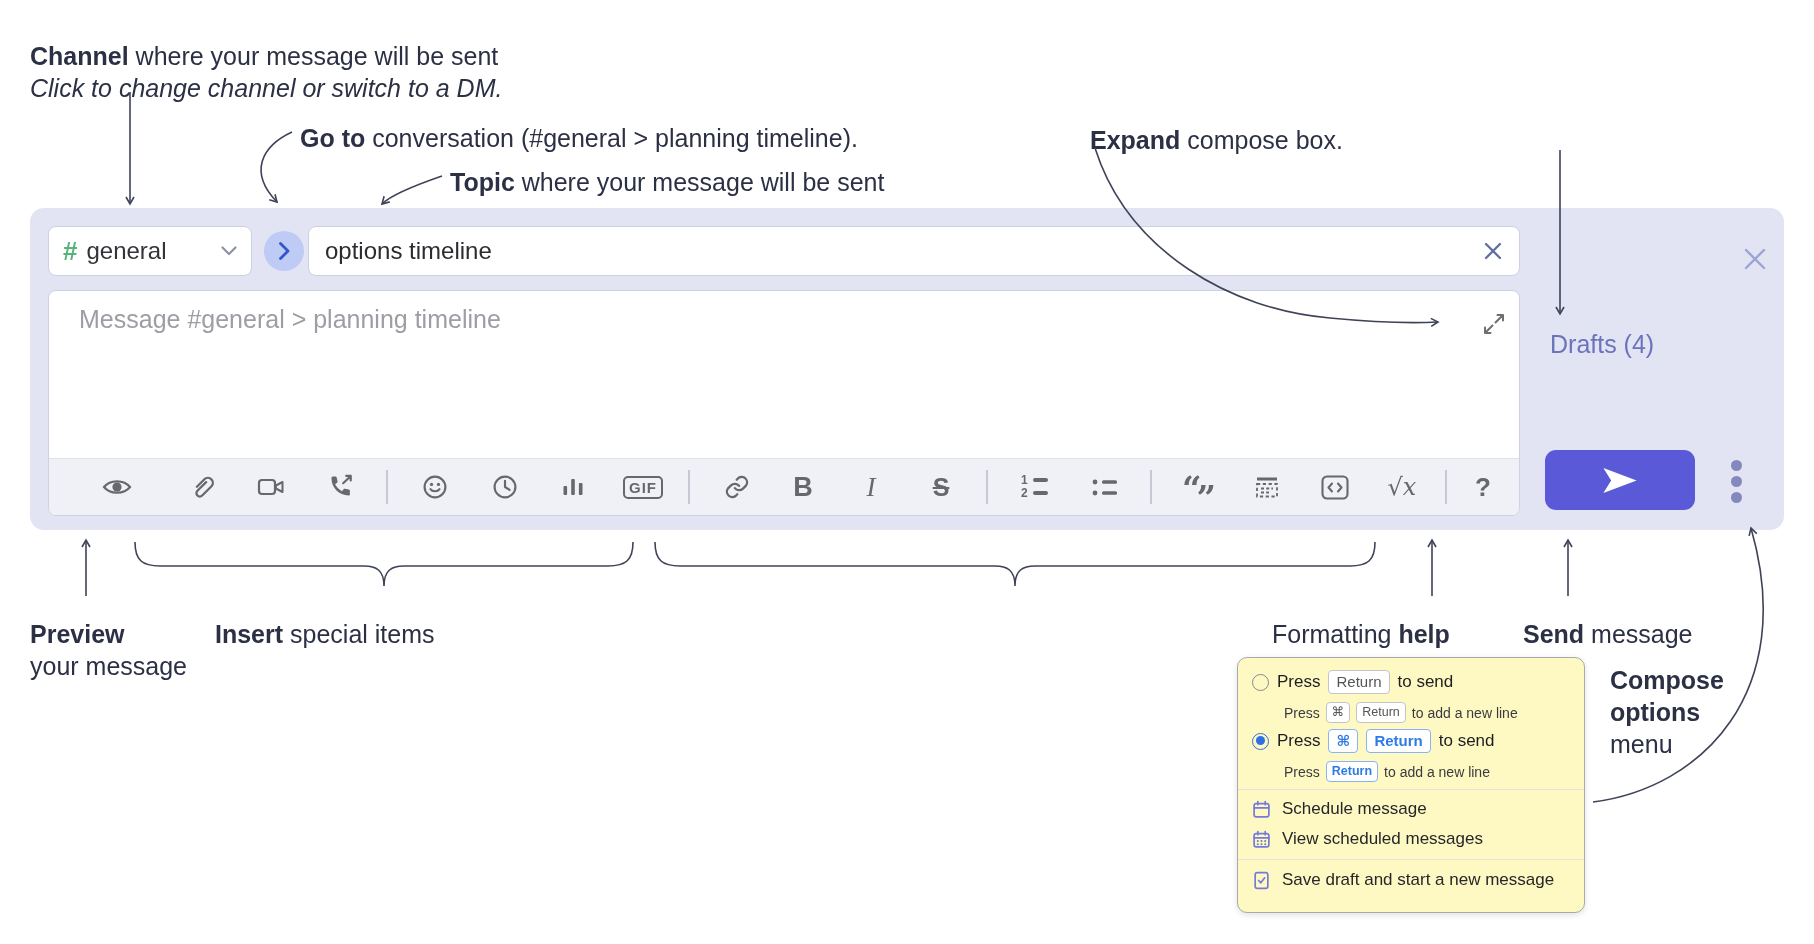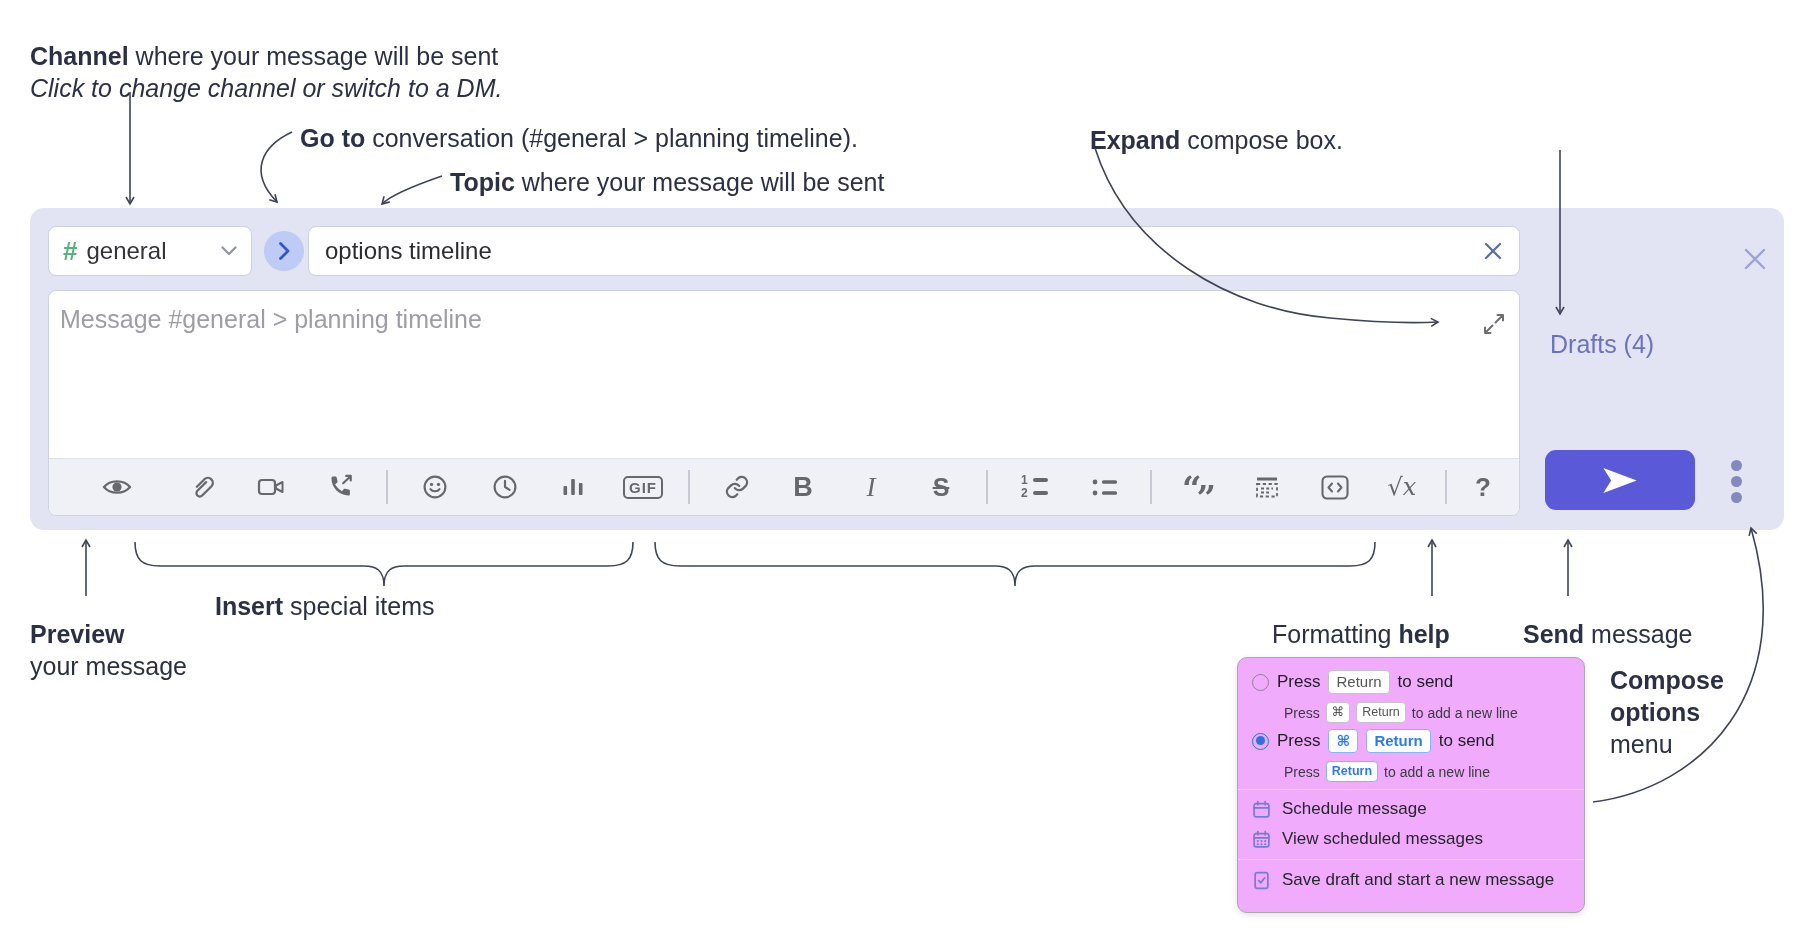--- a/index.html
+++ b/index.html
@@ -14,21 +14,21 @@
            background:#e2e4f3;border-radius:14px;}
   .whitebox{position:absolute;background:#fff;border:1px solid #cdd1e0;border-radius:8px;box-sizing:border-box;}
   .chan-select{left:18px;top:18px;width:204px;height:50px;display:flex;align-items:center;padding:0 14px;cursor:pointer;}
   .chan-hash{color:#58b27c;font-weight:700;font-size:26px;margin-right:9px;}
   .chan-label{font-size:24px;color:#33343a;flex:1;}
   .goto-btn{position:absolute;left:234px;top:23px;width:40px;height:40px;border-radius:50%;
             background:#bdcbf5;display:flex;align-items:center;justify-content:center;cursor:pointer;}
   .topic-input{left:278px;top:18px;width:1212px;height:50px;display:flex;align-items:center;padding:0 16px;}
   .topic-value{font-size:24px;color:#2c2c30;flex:1;}
   .msg-box{left:18px;top:82px;width:1472px;height:226px;padding:0;}
-  .placeholder{position:absolute;left:11px;top:14px;font-size:25px;color:#9d9da4;}
+  .placeholder{position:absolute;left:30px;top:14px;font-size:25px;color:#9d9da4;}
   .expand-btn{position:absolute;right:14px;top:22px;cursor:pointer;}
   .toolbar{position:absolute;left:0;bottom:0;width:100%;height:56px;background:#f0f1f6;
            border-top:1px solid #dfe1ea;border-radius:0 0 7px 7px;}
   .tbtn{position:absolute;top:8px;width:44px;height:40px;display:flex;align-items:center;justify-content:center;
         color:#66686d;cursor:pointer;}
   .tdiv{position:absolute;top:11px;width:2px;height:34px;background:#c6c9d4;}
   .tb-bold{font-size:27px;font-weight:700;color:#66686d;}
   .tb-italic{font-size:27px;font-style:italic;font-family:"Liberation Serif",serif;color:#66686d;}
   .tb-strike{font-size:25px;font-weight:700;text-decoration:line-through;color:#66686d;}
   .tb-math{font-size:24px;font-family:"DejaVu Serif",serif;font-style:italic;color:#66686d;}
@@ -42,21 +42,21 @@
   .ol-ic .l{position:absolute;left:12px;width:15px;height:3.5px;background:#66686d;border-radius:2px;}
   .drafts-link{position:absolute;left:1520px;top:122px;font-size:25px;color:#6b73ba;cursor:pointer;}
   .send-btn{position:absolute;left:1515px;top:242px;width:150px;height:60px;border-radius:11px;
             background:#5a5ad8;display:flex;align-items:center;justify-content:center;cursor:pointer;border:none;}
   .dots-btn{position:absolute;left:1694px;top:250px;width:24px;height:46px;display:flex;flex-direction:column;
             align-items:center;justify-content:center;gap:5px;cursor:pointer;}
   .dots-btn i{width:11px;height:11px;border-radius:50%;background:#8389bd;}
   .close-btn{position:absolute;left:1712px;top:38px;cursor:pointer;}
   .topic-clear{cursor:pointer;display:flex;}
   
-  .popup{position:absolute;left:1237px;top:657px;width:348px;height:256px;background:#f0abfc;
+  .popup{position:absolute;left:1237px;top:657px;width:348px;height:256px;background:#fef9c3;
          border:1.5px solid #a8a8ad;border-radius:10px;box-shadow:0 2px 6px rgba(0,0,0,.12);box-sizing:border-box;}
   .p-row{position:absolute;left:14px;display:flex;align-items:center;gap:8px;font-size:17px;color:#1d1d22;}
   .p-sub{position:absolute;left:46px;display:flex;align-items:center;gap:6px;font-size:14px;color:#3a3a40;}
   .kbd{display:inline-block;border:1px solid #c3c3c8;border-radius:4px;background:#fff;color:#555;
        padding:0 7px;font-size:15px;line-height:22px;}
   .kbd.small{font-size:12.5px;line-height:19px;padding:0 5px;}
   .kbd.blue{border-color:#88b4f2;color:#2d7be6;font-weight:600;}
   .radio{width:17px;height:17px;border-radius:50%;border:1.5px solid #87878d;box-sizing:border-box;flex:none;cursor:pointer;}
   .radio.sel{border-color:#2f6fe4;position:relative;}
   .radio.sel::after{content:"";position:absolute;left:2.5px;top:2.5px;width:9px;height:9px;border-radius:50%;background:#2f6fe4;}
@@ -268,21 +268,21 @@
       <svg width="26" height="26" viewBox="0 0 26 26">
         <path d="M4 4 L22 22 M22 4 L4 22" stroke="#9ba3d6" stroke-width="2.4" stroke-linecap="round"></path>
       </svg>
     </div>
   </div>
 
   <div class="ann" style="left:30px;top:598px;">
     <b>Preview</b><br>
     <span>your message</span>
   </div>
-  <div class="ann" style="left:215px;top:570px;">
+  <div class="ann" style="left:215px;top:598px;">
     <b>Insert</b><span> special items</span>
   </div>
   <div class="ann" style="left:1272px;top:598px;">
     <span>Formatting </span><b>help</b>
   </div>
   <div class="ann" style="left:1523px;top:598px;">
     <b>Send</b><span> message</span>
   </div>
   <div class="ann" style="left:1610px;top:644px;">
     <b>Compose</b><br>

